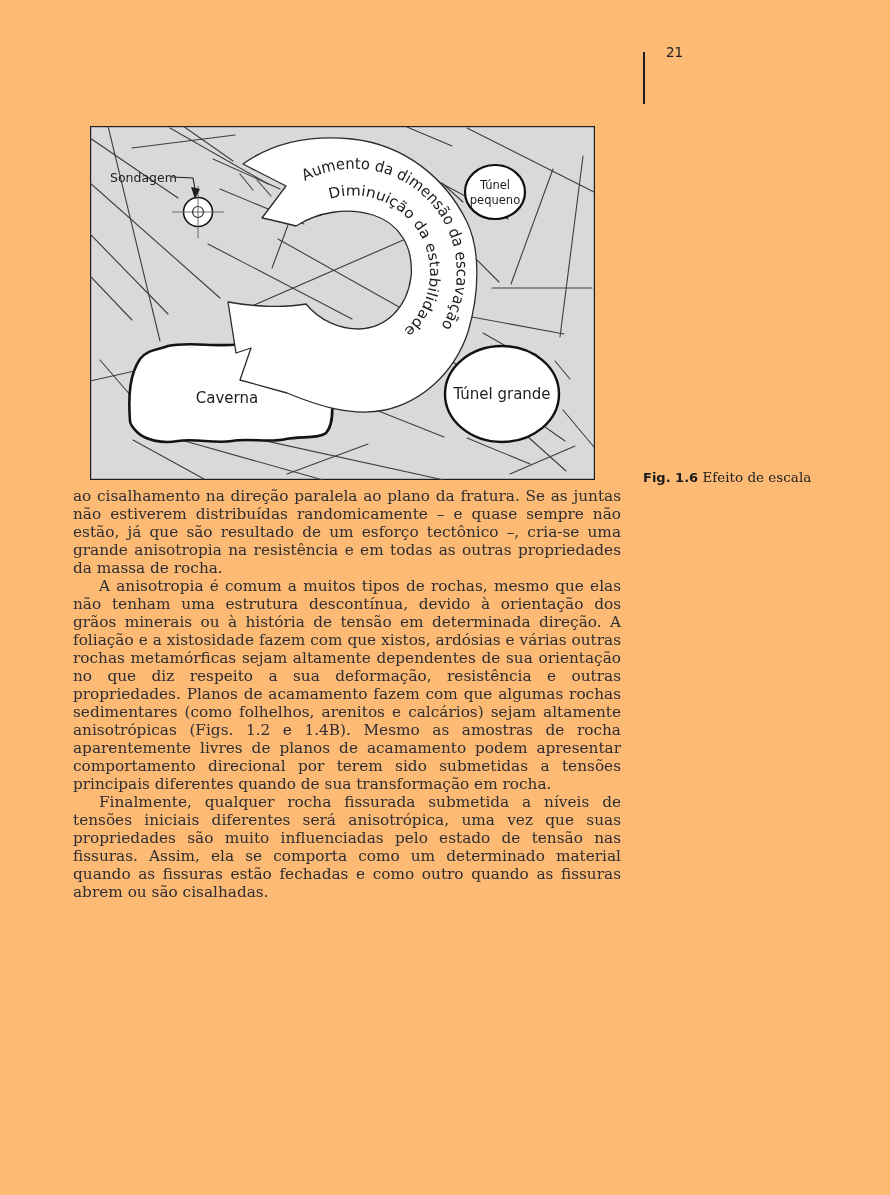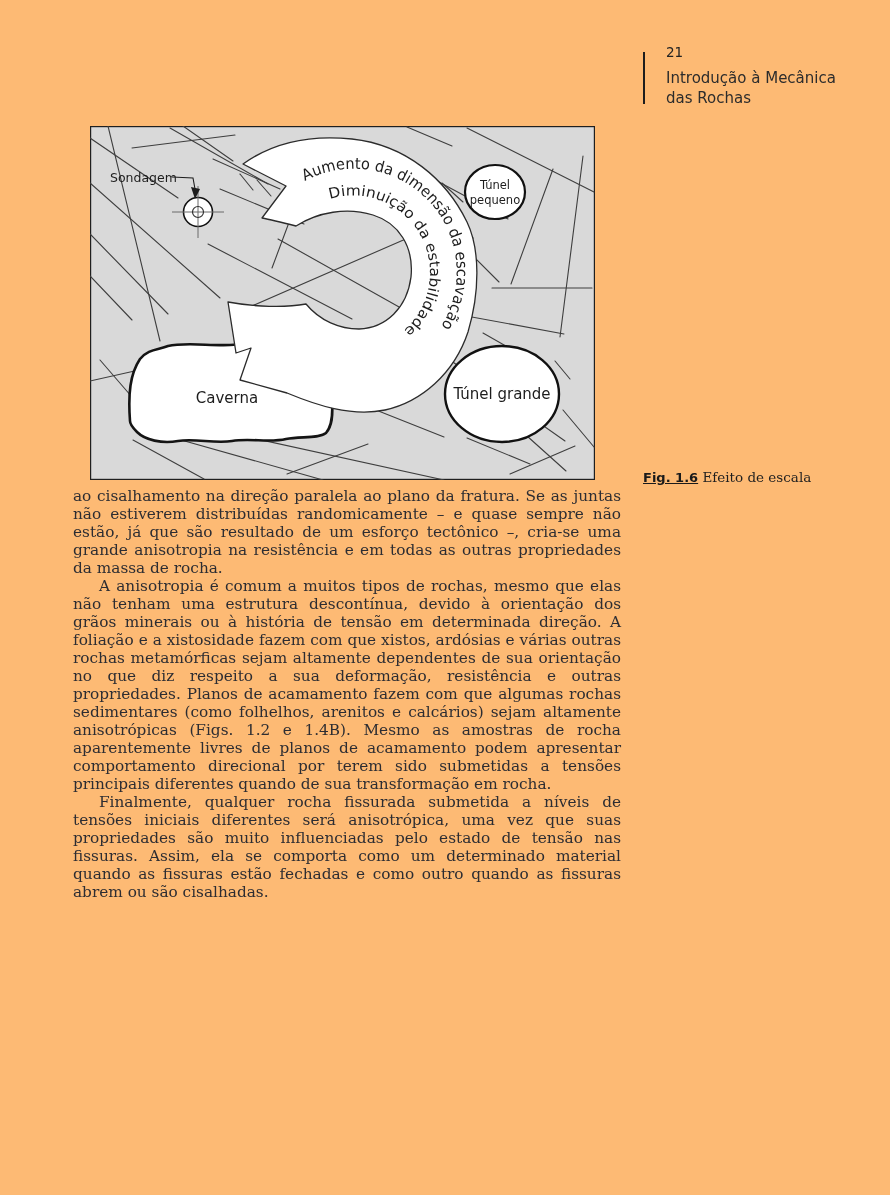--- a/index.html
+++ b/index.html
@@ -9,21 +9,21 @@
   }
   
   .head-rule { position:absolute; left:643px; top:52px; width:2px; height:52px; background:#1d1d1d; }
   .page-num { position:absolute; left:666px; top:44px; font:13.5px "DejaVu Sans", sans-serif; color:#222; }
   .running-title { position:absolute; left:666px; top:68px; width:190px;
     font:15px/20px "DejaVu Sans", sans-serif; color:#2c2c2c; }
   
   .figure { position:absolute; left:90px; top:126px; width:505px; height:354px; }
   .figure svg { display:block; }
   .caption { position:absolute; left:643px; top:469px; width:220px; font-size:13.5px; color:#1f1f1f; }
-  .caption .lab { font:bold 13px "DejaVu Sans", sans-serif; color:#1a1a1a;text-decoration:underline; }
+  .caption .lab { font:bold 13px "DejaVu Sans", sans-serif; color:#1a1a1a; }
   .caption .tit { font-family:"DejaVu Serif", serif; }
   
   .bodytext { position:absolute; left:73px; top:487px; width:548px;
     font-size:15.3px; line-height:18px; color:#2d2d32; text-align:justify; }
   .bodytext p { margin:0; }
   .bodytext p.ind { text-indent:26px; }
   .em { font-style:italic; }
   
   .frac { stroke:#3e3e3e; stroke-width:1.1; stroke-linecap:round; }
   .blob { fill:#ffffff; stroke:#141414; stroke-width:2.6; stroke-linejoin:round; }
@@ -33,24 +33,20 @@
   .fig-label { font-family:"DejaVu Sans", sans-serif; fill:#1d1d1d; }
   .arrow-text { font-family:"DejaVu Sans", sans-serif; fill:#1d1d1d; }
 </style>
 </head>
 <body>
 
 <div class="page">
 
   <div class="head-rule"></div>
   <div class="page-num">21</div>
-  <div class="running-title">
-    <div>Introdução à Mecânica</div>
-    <div>das Rochas</div>
-  </div>
 
   <div class="figure">
     <svg width="505" height="354" viewBox="0 0 505 354" xmlns="http://www.w3.org/2000/svg">
       <rect x="0.6" y="0.6" width="503.8" height="352.8" fill="#d9d9d9" stroke="#1f1f1f" stroke-width="1.2"></rect>
 
       <g class="frac">
         <line x1="18" y1="0" x2="70" y2="215"></line>
         <line x1="42" y1="22" x2="145" y2="9"></line>
         <line x1="93" y1="0" x2="143" y2="35"></line>
         <line x1="80" y1="2" x2="178" y2="58"></line>

